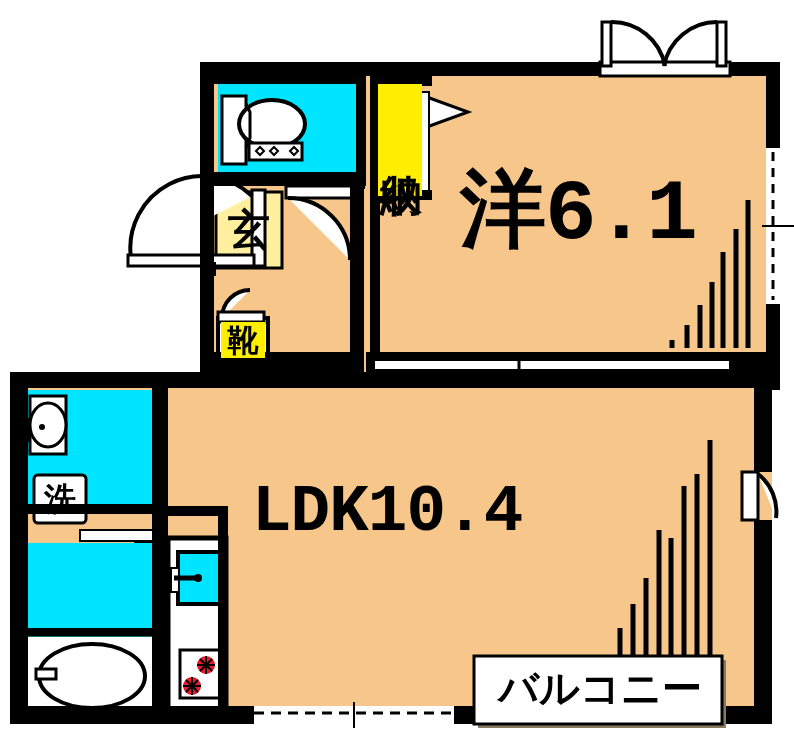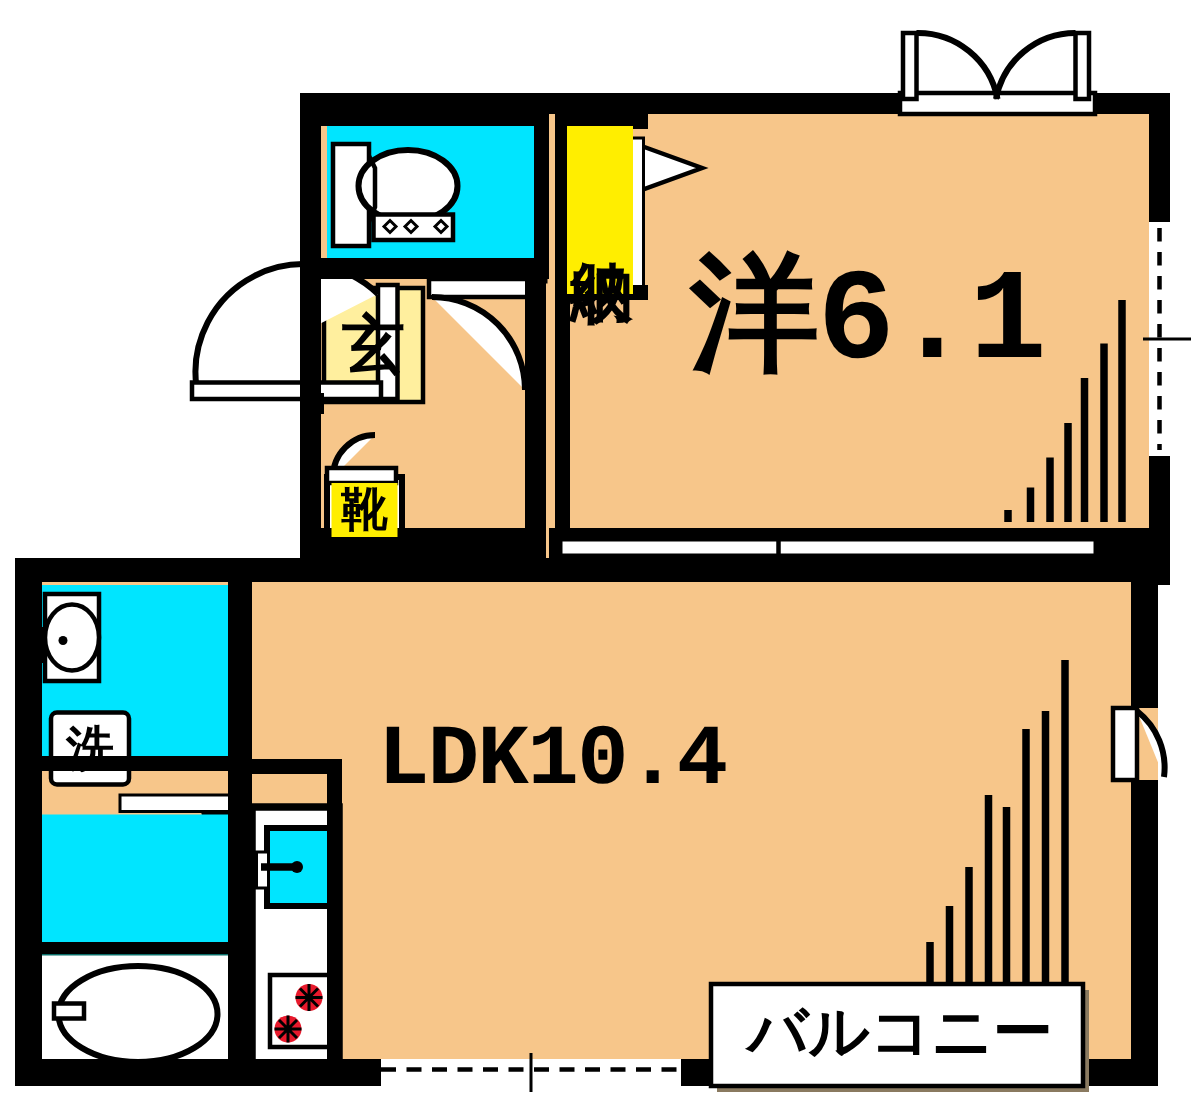--- a/index.html
+++ b/index.html
@@ -232,21 +232,21 @@
 
     <g>
       <rect x="478" y="660" width="248" height="68" fill="#8a7a60"></rect>
       <rect x="474" y="656" width="248" height="68" fill="#ffffff" stroke="#000" stroke-width="3"></rect>
     </g>
 
   </svg>
 
   <div class="room-label" style="left:460px; top:172px; font-size:86px;">洋6.1</div>
 
-  <div class="room-label" style="left:252px; top:480px; font-size:57px;">LDK10.4</div>
+  <div class="room-label" style="left:252px; top:480px; font-size:66px;">LDK10.4</div>
 
   <div class="tag-label vert" style="left:378px; top:84px; width:44px; height:110px; background:#ffee00; font-size:42px; padding-top:2px;">収納</div>
 
   <div class="tag-label" style="left:222px; top:204px; width:54px; height:52px; font-size:42px; line-height:52px;">玄</div>
 
   <div class="tag-label" style="left:221px; top:322px; width:44px; height:36px; background:#ffee00; font-size:31px; line-height:36px;">靴</div>
 
   <div class="tag-label" style="left:38px; top:481px; width:44px; height:36px; font-size:32px; line-height:36px;">洗</div>
 
   <div class="tag-label" style="left:474px; top:668px; width:252px; font-size:40px;">バルコニー</div>

